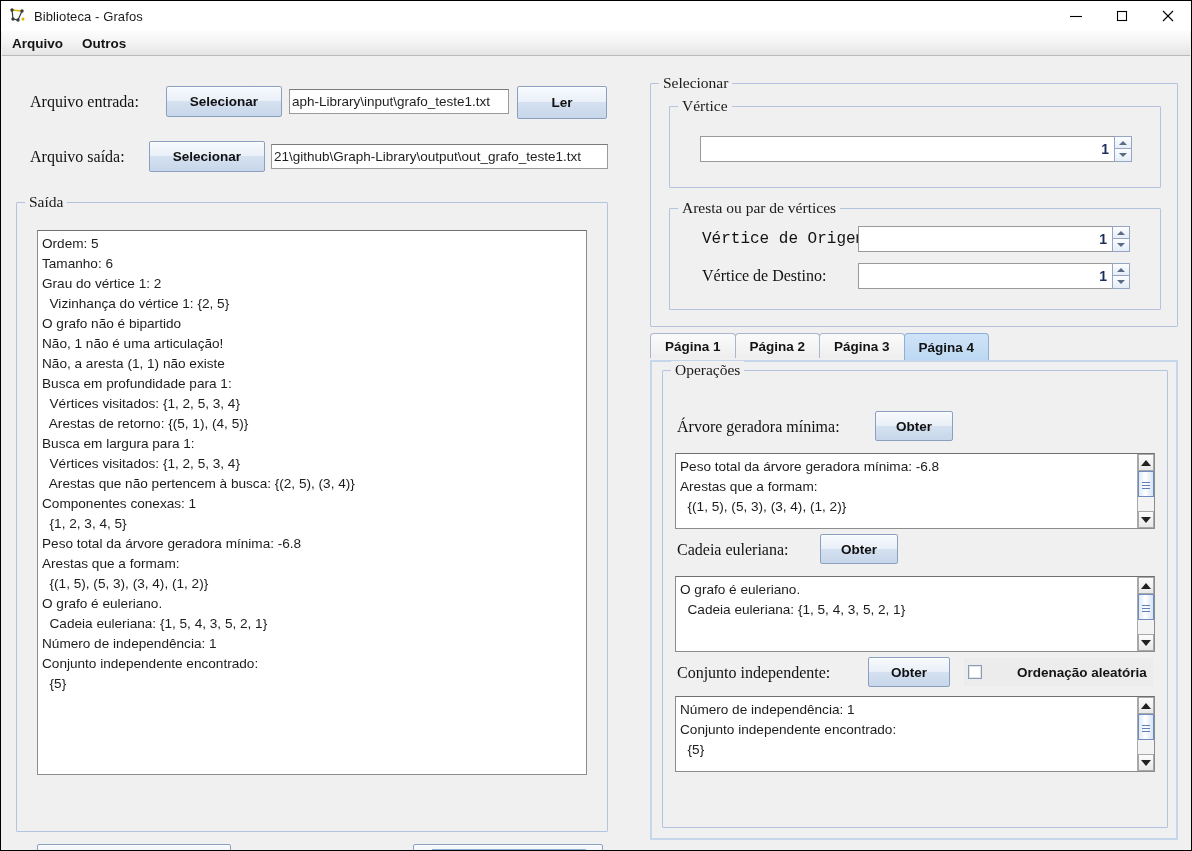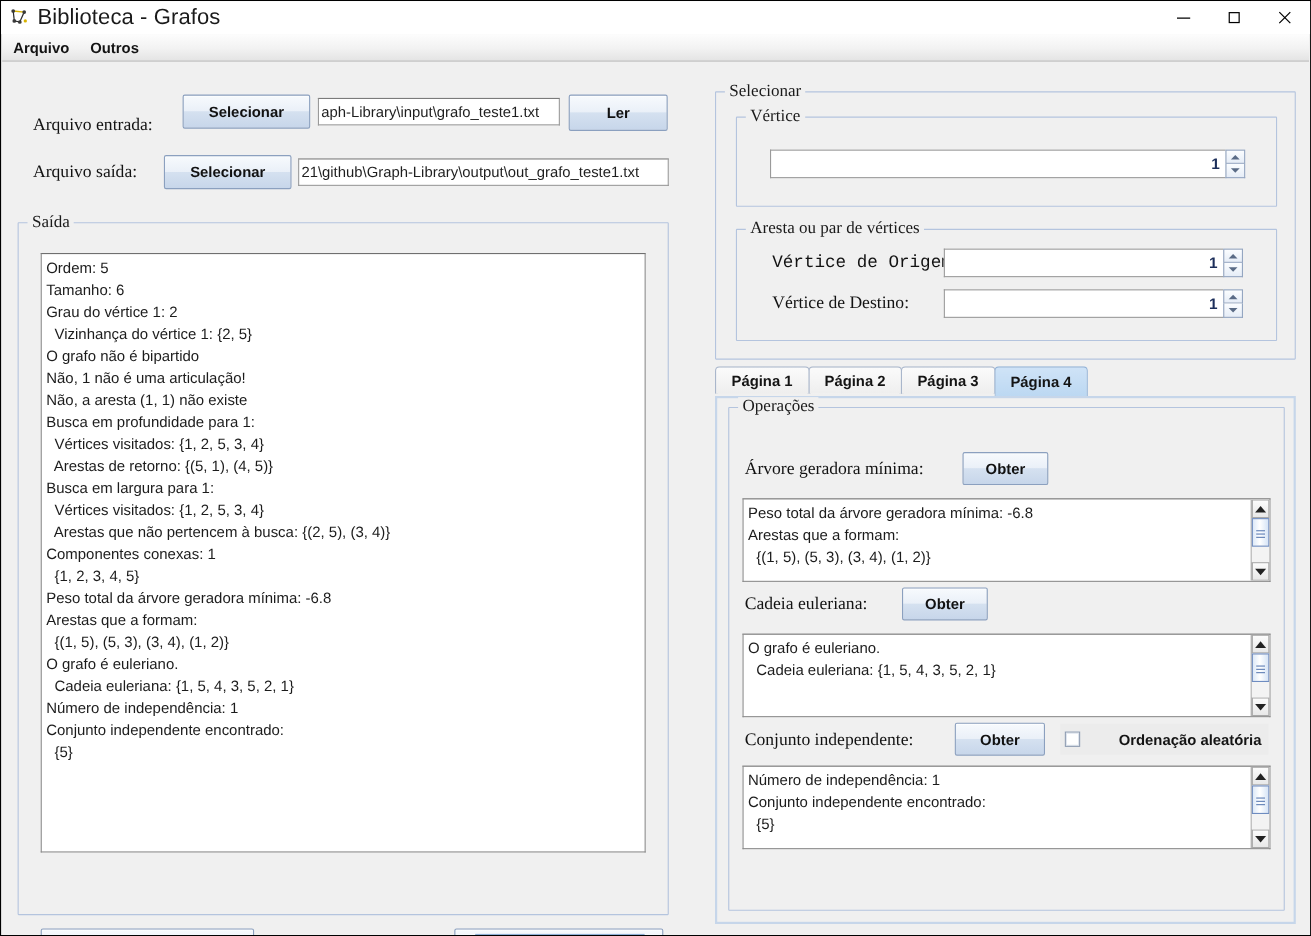--- a/index.html
+++ b/index.html
@@ -28,21 +28,21 @@
     display: flex; align-items: center;
   }
   #title-icon {
     width: 18px; height: 18px;
     margin-left: 8px; margin-right: 7px;
     position: relative;
     flex: 0 0 auto;
   }
   #title-text {
     font-family: "Liberation Sans", sans-serif;
-    font-size: 20px;
+    font-size: 13px;
     color: #1a1a1a;
     letter-spacing: 0.1px;
   }
   .winbtn {
     width: 46px; height: 30px;
     display: flex; align-items: center; justify-content: center;
     flex: 0 0 auto;
   }
   .winbtn svg { display: block; }
   #titlebar-spacer { flex: 1 1 auto; }
@@ -325,21 +325,21 @@
     </span>
   </div>
 
   <div id="menubar">
     <span class="menu-item">Arquivo</span>
     <span class="menu-item">Outros</span>
   </div>
 
   <div id="content">
 
-    <span class="lbl" style="left:28px; top:48px;text-align:right;">Arquivo entrada:</span>
+    <span class="lbl" style="left:28px; top:36px;text-align:right;">Arquivo entrada:</span>
     <div class="btn" style="left:164px; top:29px; width:116px; height:31px;">Selecionar</div>
     <div class="textfield" style="left:287px; top:32px; width:220px; height:25px;" title="Caminho do arquivo de entrada">aph-Library\input\grafo_teste1.txt</div>
     <div class="btn" style="left:515px; top:29px; width:90px; height:33px;">Ler</div>
 
     <span class="lbl" style="left:28px; top:91px;">Arquivo saída:</span>
     <div class="btn" style="left:147px; top:84px; width:116px; height:31px;">Selecionar</div>
     <div class="textfield" style="left:269px; top:87px; width:337px; height:25px;" title="Caminho do arquivo de saída">21\github\Graph-Library\output\out_grafo_teste1.txt</div>
 
     <div class="group" style="left:14px; top:145px; width:592px; height:630px;">
       <span class="group-label">Saída</span>

